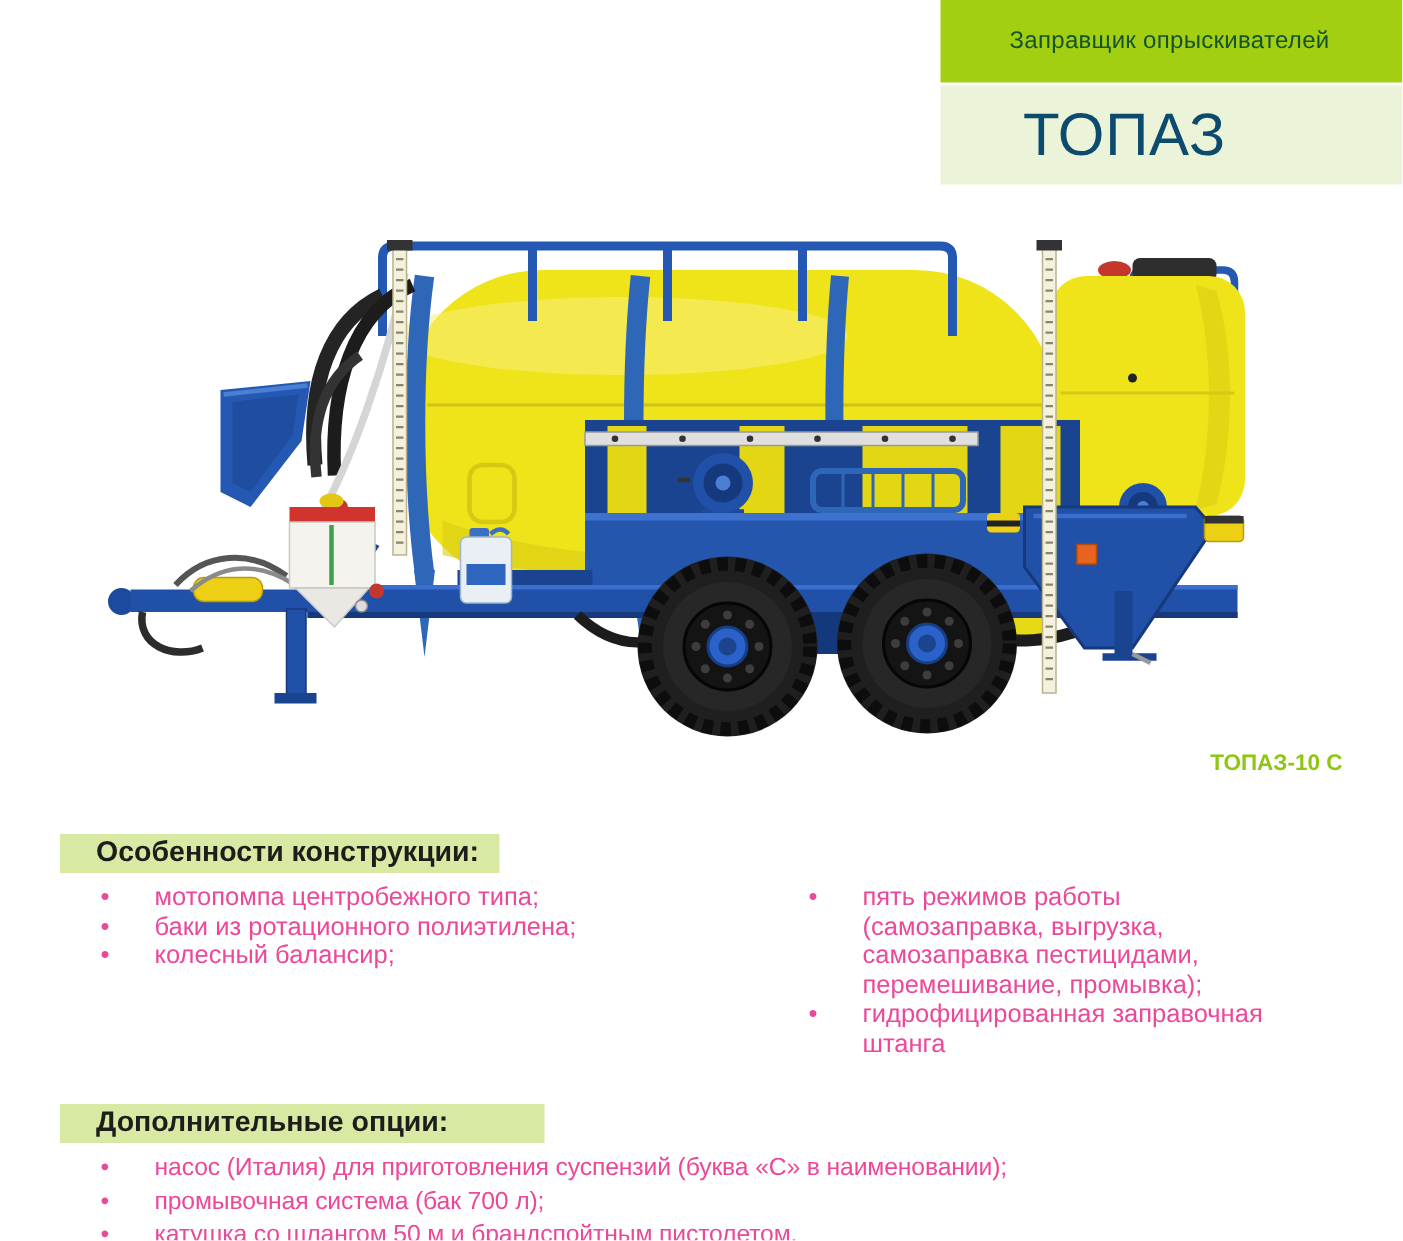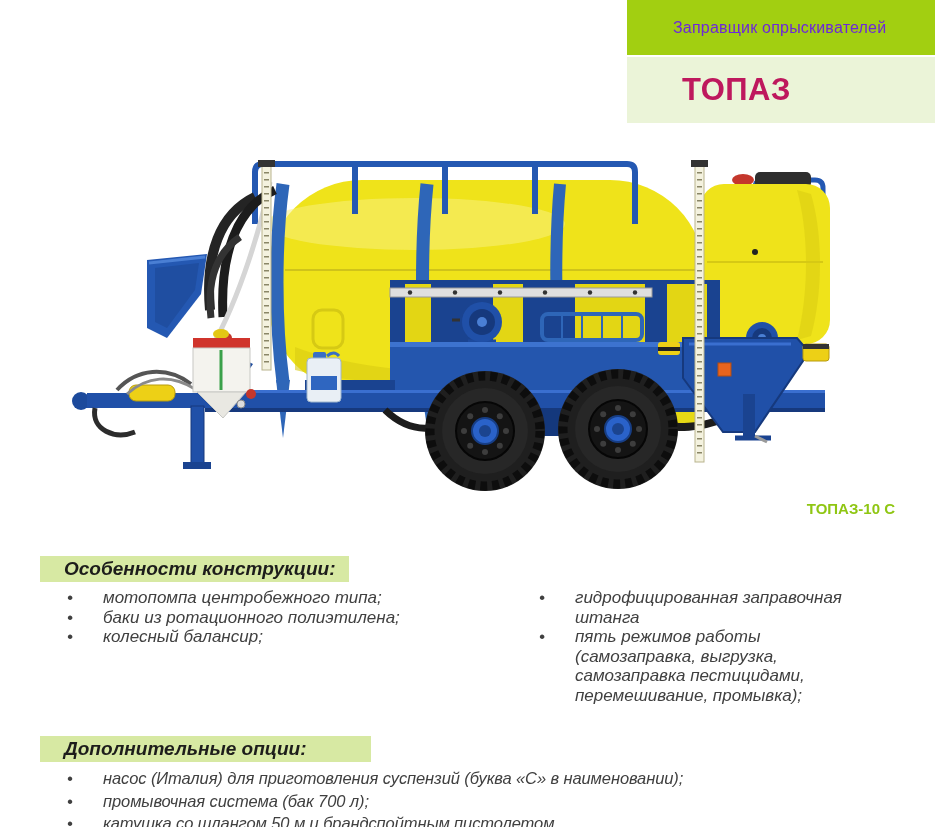--- a/index.html
+++ b/index.html
@@ -2,41 +2,41 @@
 <html><head>
 <meta charset="utf-8">
 <style>
   html,body{margin:0;padding:0;background:#fff;}
   .page{position:relative;width:935px;height:827px;background:#ffffff;overflow:hidden;
         font-family:"Liberation Sans",sans-serif;color:#1d1d1b;}
 
   
   .tagline-bar{position:absolute;left:627px;top:0;width:308px;height:55px;
                background:#a2cf11;display:flex;align-items:center;}
-  .tagline-bar .tg{margin-left:46px;color:#6d28d9;font-size:16px;letter-spacing:.2px;}
+  .tagline-bar .tg{margin-left:46px;color:#14532d;font-size:16px;letter-spacing:.2px;}
   .title-box{position:absolute;left:627px;top:57px;width:308px;height:66px;
              background:#ebf4d8;display:flex;align-items:center;}
-  .title-box h1{margin:0 0 0 55px;font-size:31px;font-weight:bold;color:#be185d;letter-spacing:.5px;}
+  .title-box h1{margin:0 0 0 55px;font-size:40px;font-weight:normal;color:#0c4a6e;letter-spacing:.5px;}
 
   
   figure.machine{position:absolute;left:55px;top:142px;width:840px;height:378px;margin:0;}
   figure.machine svg{display:block;}
   figcaption.cap{margin-top:6px;text-align:right;font-size:15px;font-weight:bold;color:#8fc613;}
 
   
   .section{position:absolute;left:40px;width:860px;}
   .section.features{top:556px;height:175px;}
   .section.options{top:736px;}
   h2.hl{margin:0;display:inline-block;background:#d7e9a3;color:#1d1d1b;
-        font-size:19px;font-style:italic;font-weight:bold;line-height:26px;
+        font-size:19px;font-weight:bold;line-height:26px;
         padding:0 14px 0 24px;}
   h2.hl.hl-options{padding-right:64px;}
   ul.blist{list-style:none;margin:0;padding:0;}
-  ul.blist li{position:relative;font-style:italic;font-size:17px;line-height:19.5px;
-              padding-left:63px;color:#404040;}
+  ul.blist li{position:relative;font-size:17px;line-height:19.5px;
+              padding-left:63px;color:#ec4899;}
   ul.blist li::before{content:"\2022";position:absolute;left:27px;}
   .col-left{position:absolute;left:0;top:32px;width:368px;}
   .col-right{position:absolute;left:472px;top:32px;width:342px;}
   .col-right li{padding-left:33px;}
   .col-right li::before{left:1px;}
   .options ul.blist{margin-top:5px;}
   .options ul.blist li{font-size:16.5px;line-height:22.5px;letter-spacing:-0.1px;}
 </style>
 </head>
 <body>
@@ -248,22 +248,22 @@
   </figure>
 
   <section class="section features">
     <h2 class="hl">Особенности конструкции:</h2>
     <ul class="blist col-left">
       <li>мотопомпа центробежного типа;</li>
       <li>баки из ротационного полиэтилена;</li>
       <li>колесный балансир;</li>
     </ul>
     <ul class="blist col-right">
+      <li>пять режимов работы (самозаправка, выгрузка, самозаправка пестицидами, перемешивание, промывка);</li>
       <li>гидрофицированная заправочная штанга</li>
-      <li>пять режимов работы (самозаправка, выгрузка, самозаправка пестицидами, перемешивание, промывка);</li>
     </ul>
   </section>
 
   <section class="section options">
     <h2 class="hl hl-options">Дополнительные опции:</h2>
     <ul class="blist">
       <li>насос (Италия) для приготовления суспензий (буква «С» в наименовании);</li>
       <li>промывочная система (бак 700 л);</li>
       <li>катушка со шлангом 50 м и брандспойтным пистолетом.</li>
     </ul>

